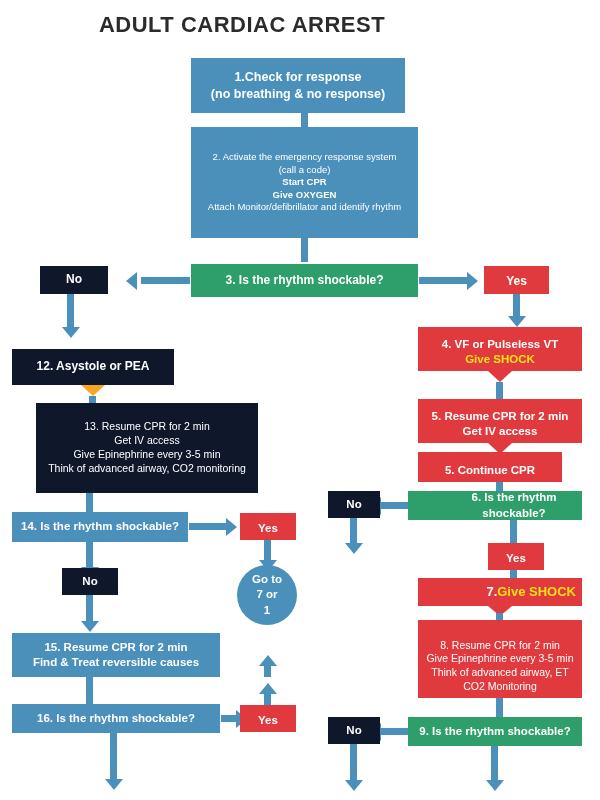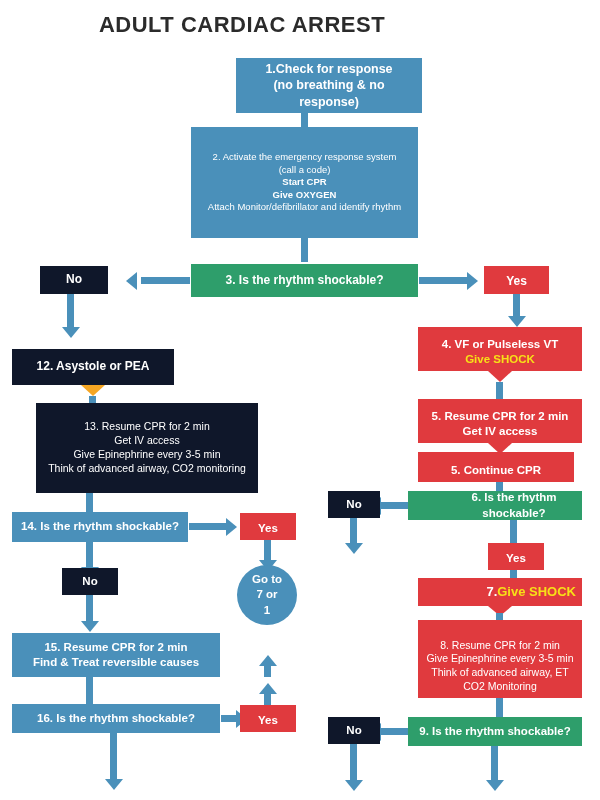--- a/index.html
+++ b/index.html
@@ -53,21 +53,21 @@
     border-right:12px solid transparent;
   }
 </style>
 </head>
 <body>
 
 <div class="canvas">
 
   <div class="title">ADULT CARDIAC ARREST</div>
 
-  <div class="node blue" style="left:191px;top:58px;width:186px;height:55px;font-size:12.5px;font-weight:bold;margin-left:45px;">
+  <div class="node blue" style="left:191px;top:58px;width:214px;height:55px;font-size:12.5px;font-weight:bold;">
     <span>1.Check for response</span>
     <span>(no breathing &amp; no response)</span>
   </div>
 
   <div class="arrow" style="left:301px;top:113px;width:7px;height:14px;"></div>
 
   <div class="node blue" style="left:191px;top:127px;width:227px;height:111px;font-size:9.5px;">
     <span>2. Activate the emergency response system</span>
     <span>(call a code)</span>
     <span class="n-bold">Start CPR</span>
@@ -110,21 +110,21 @@
   <div class="arrow" style="left:496px;top:382px;width:7px;height:18px;"></div>
 
   <div class="node red" style="left:418px;top:399px;width:164px;height:44px;font-size:11.5px;font-weight:bold;">
     <span>5. Resume CPR for 2 min</span>
     <span>Get IV access</span>
   </div>
   <div class="notch" style="left:488px;top:443px;border-top:11px solid #e03a3e;"></div>
 
   <div class="arrow" style="left:496px;top:454px;width:7px;height:15px;"></div>
 
-  <div class="node red" style="left:418px;top:452px;width:156px;height:30px;font-size:11.5px;font-weight:bold;">
+  <div class="node red" style="left:418px;top:452px;width:144px;height:30px;font-size:11.5px;font-weight:bold;">
     <span>5. Continue CPR</span>
   </div>
 
   <div class="arrow" style="left:496px;top:482px;width:7px;height:10px;"></div>
 
   <div class="node green" style="left:408px;top:491px;width:174px;height:29px;font-size:11.5px;font-weight:bold;padding-left:44px;">
     <span>6. Is the rhythm shockable?</span>
   </div>
 
   <div class="arrow" style="left:381px;top:502px;width:27px;height:7px;"></div>

